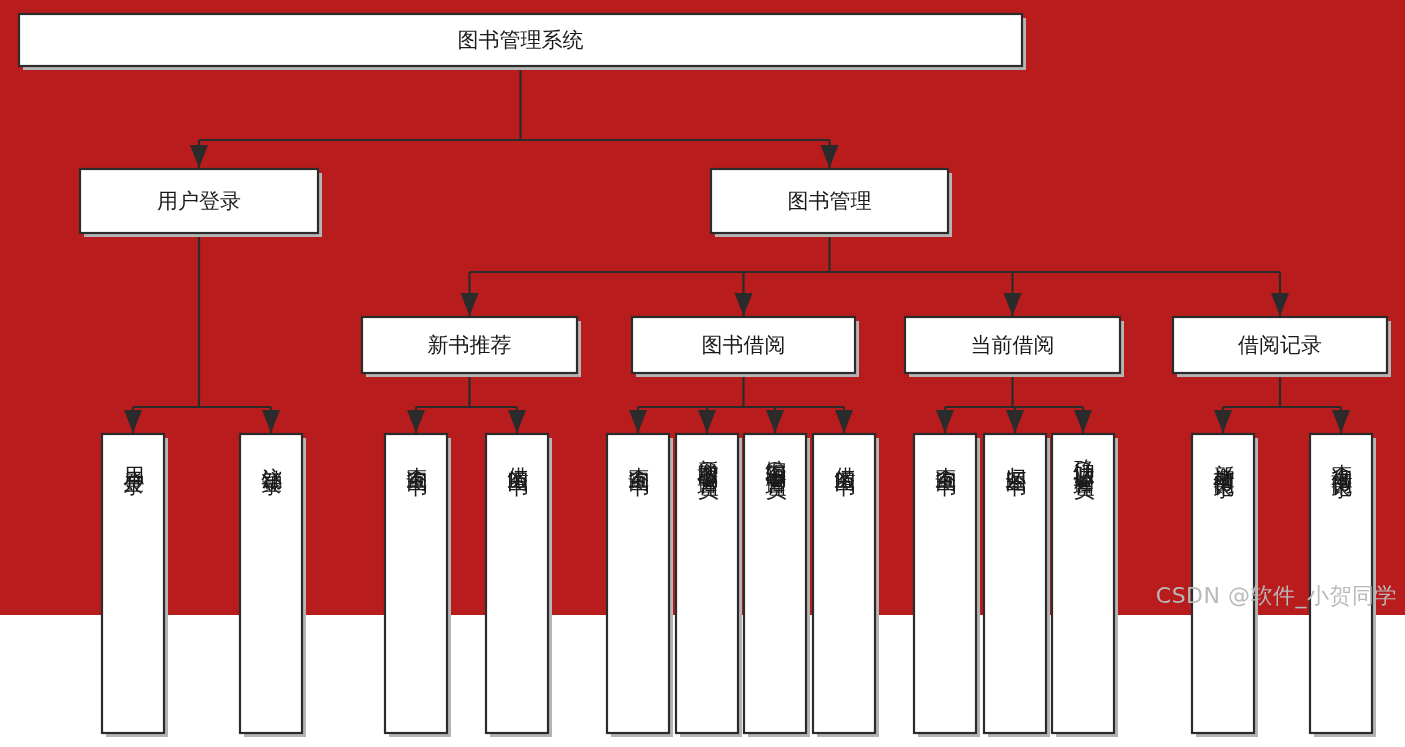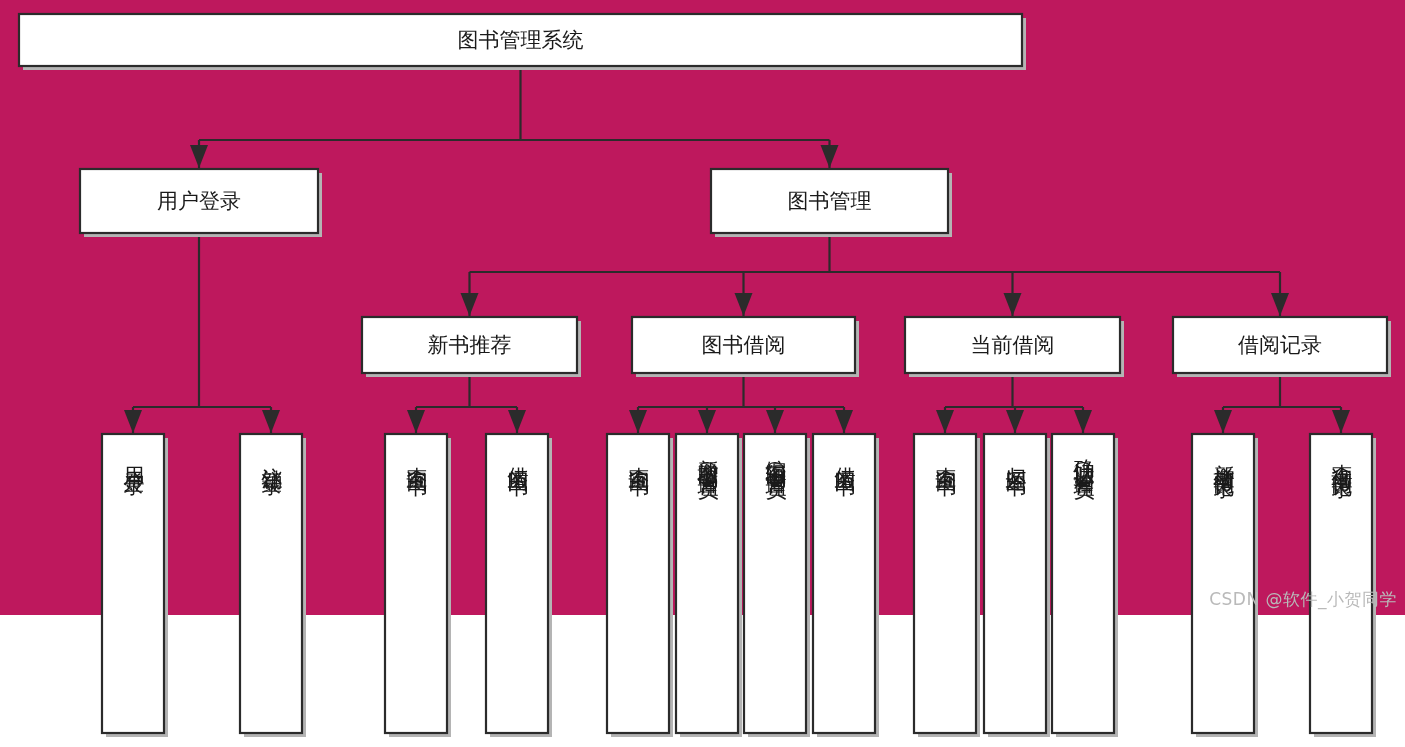--- a/index.html
+++ b/index.html
@@ -11,21 +11,21 @@
   body {
     width: 1405px;
     height: 747px;
     font-family: "DejaVu Sans", "Liberation Sans", sans-serif;
     overflow: hidden;
   }
   #diagram-root {
     position: relative;
     width: 1405px;
     height: 615px;
-    background: #be185d;
+    background: #b91c1c;
   }
   svg#flowchart {
     position: absolute;
     left: 0;
     top: 0;
     width: 1405px;
     height: 747px;
     display: block;
   }
   .node-box {
@@ -59,21 +59,21 @@
     fill: #1a1a1a;
     text-anchor: middle;
     writing-mode: vertical-rl;
     letter-spacing: 3px;
   }
   .watermark {
     position: absolute;
     right: 8px;
     bottom: 4px;
     font-family: "DejaVu Sans", "Liberation Sans", sans-serif;
-    font-size: 17px;
+    font-size: 22px;
     color: #b9b9b9;
     white-space: nowrap;
     letter-spacing: 0.5px;
     pointer-events: none;
   }
 </style>
 </head>
 <body>
 
 <div id="diagram-root">

